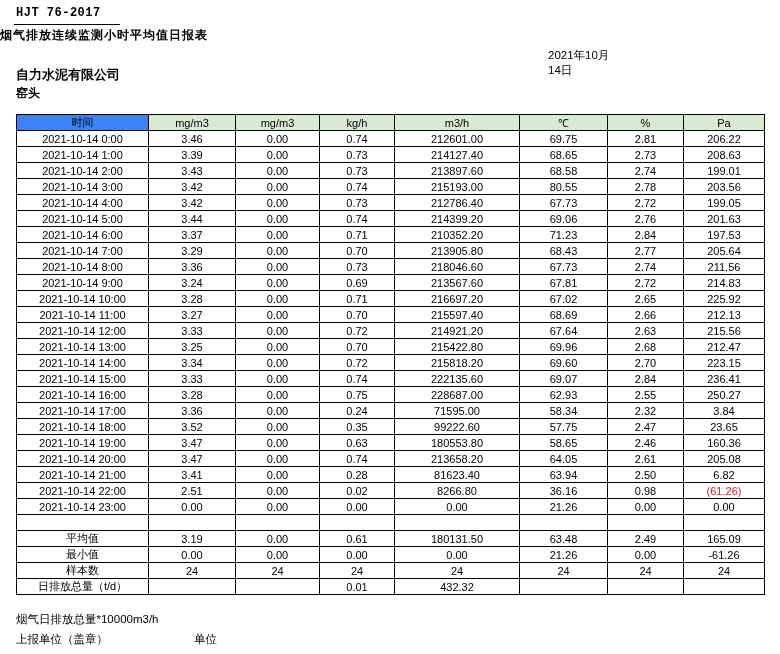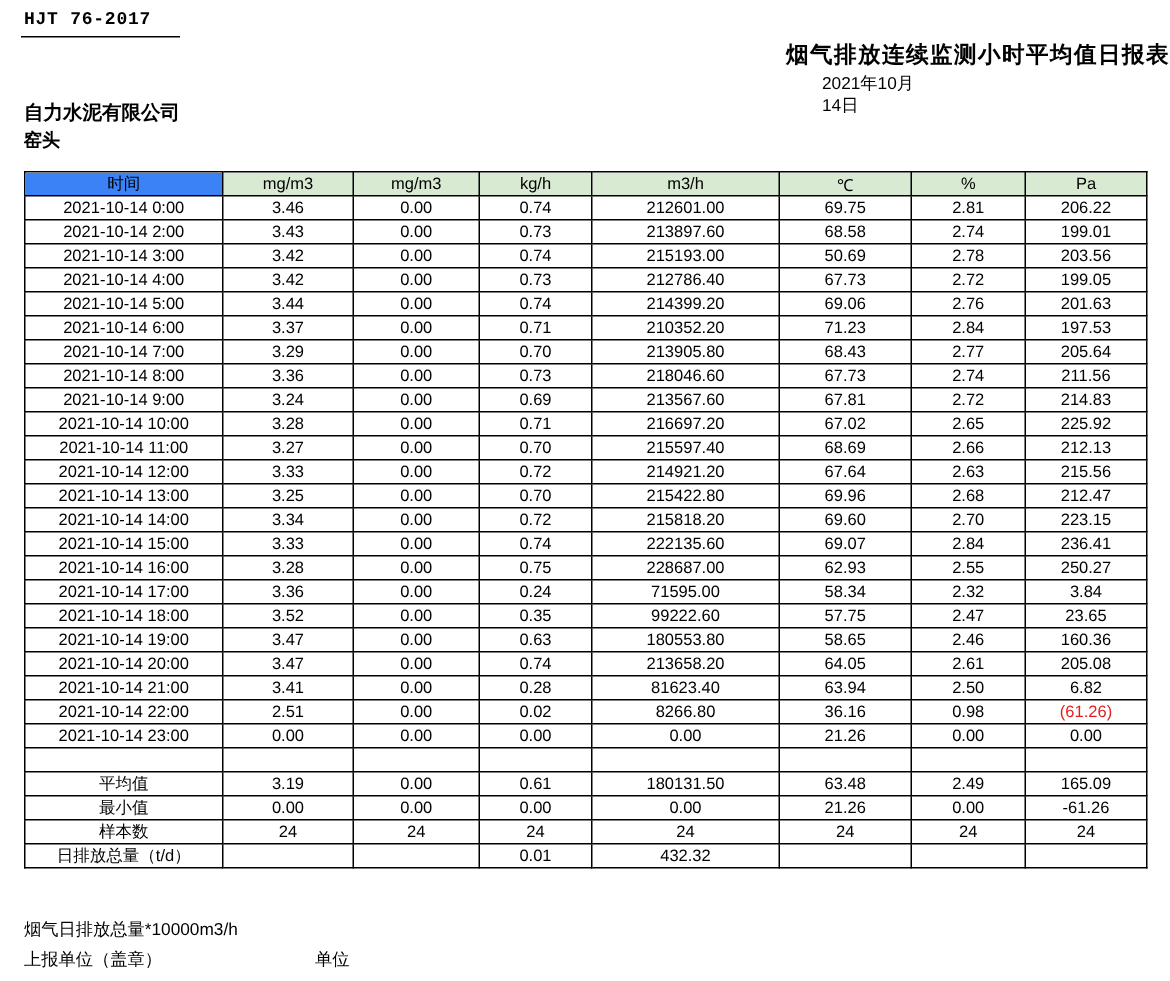--- a/index.html
+++ b/index.html
@@ -35,22 +35,22 @@
     left: 14px;
     top: 24px;
     width: 106px;
     border-bottom: 1px solid #000;
   }
   .doc-title {
     position: absolute;
     left: 0;
     top: 27px;
     width: 780px;
-    text-align: right;
-    font-size: 15px;
+    text-align: left;
+    font-size: 12px;
     font-weight: bold;
     letter-spacing: 1px;
   }
   .doc-date {
     position: absolute;
     left: 548px;
     top: 48px;
     font-size: 11.5px;
   }
   .company {
@@ -128,21 +128,21 @@
     font-size: 11.5px;
   }
   .footer2 {
     position: absolute;
     left: 16px;
     top: 632px;
     font-size: 11.5px;
   }
   .footer3 {
     position: absolute;
-    left: 210px;
+    left: 194px;
     top: 632px;
     font-size: 11.5px;
   }
 </style>
 </head>
 <body>
 
 <div class="page">
 
   <div class="std-code">HJT  76-2017</div>
@@ -180,36 +180,46 @@
           <td class="time-cell">2021-10-14 0:00</td>
           <td class="val">3.46</td>
           <td class="val">0.00</td>
           <td class="val">0.74</td>
           <td class="val">212601.00</td>
           <td class="val">69.75</td>
           <td class="val">2.81</td>
           <td class="val">206.22</td>
         </tr>
       <tr>
+          <td class="time-cell">2021-10-14 1:00</td>
+          <td class="val">3.39</td>
+          <td class="val">0.00</td>
+          <td class="val">0.73</td>
+          <td class="val">214127.40</td>
+          <td class="val">68.65</td>
+          <td class="val">2.73</td>
+          <td class="val">208.63</td>
+        </tr>
+      <tr>
           <td class="time-cell">2021-10-14 2:00</td>
           <td class="val">3.43</td>
           <td class="val">0.00</td>
           <td class="val">0.73</td>
           <td class="val">213897.60</td>
           <td class="val">68.58</td>
           <td class="val">2.74</td>
           <td class="val">199.01</td>
         </tr>
       <tr>
           <td class="time-cell">2021-10-14 3:00</td>
           <td class="val">3.42</td>
           <td class="val">0.00</td>
           <td class="val">0.74</td>
           <td class="val">215193.00</td>
-          <td class="val">50.69</td>
+          <td class="val">80.55</td>
           <td class="val">2.78</td>
           <td class="val">203.56</td>
         </tr>
       <tr>
           <td class="time-cell">2021-10-14 4:00</td>
           <td class="val">3.42</td>
           <td class="val">0.00</td>
           <td class="val">0.73</td>
           <td class="val">212786.40</td>
           <td class="val">67.73</td>

